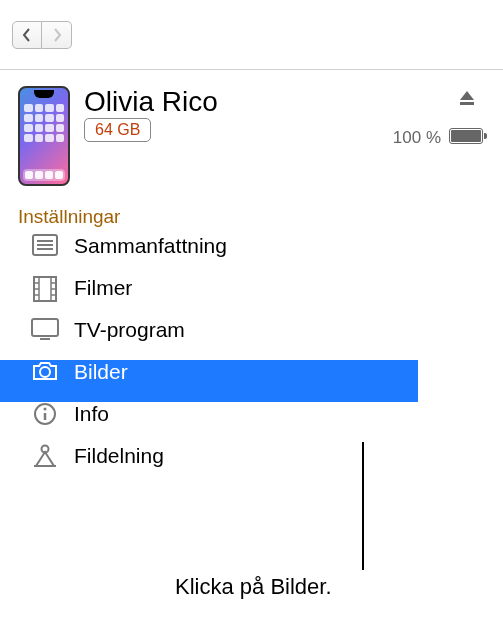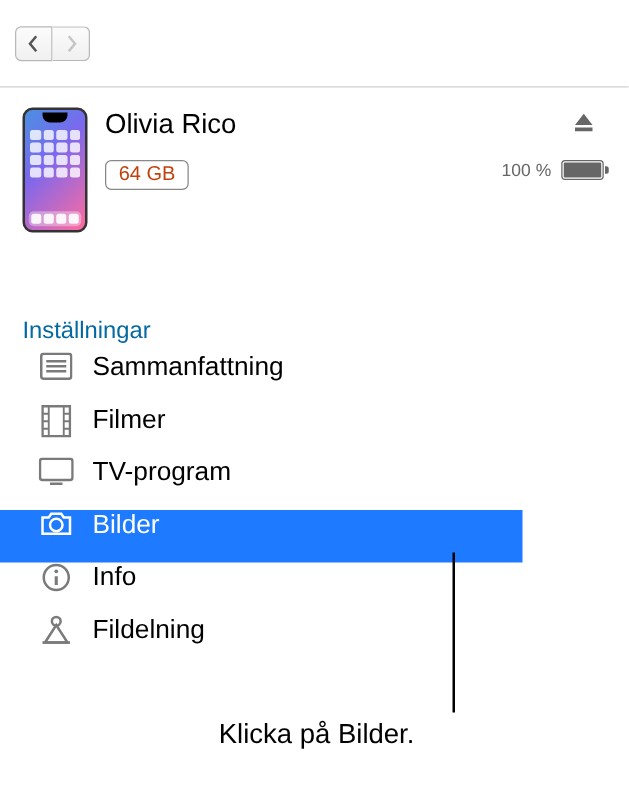--- a/index.html
+++ b/index.html
@@ -77,24 +77,24 @@
       background: rgba(255,255,255,0.35);
       border-radius: 4px;
       display: flex;
       gap: 2px;
       padding: 2px;
     }
     .phone-dock span { flex: 1; background: rgba(255,255,255,0.9); border-radius: 2px; }
 
     .device-info { flex: 1; }
     .device-name {
-      font-size: 22px;
+      font-size: 28px;
       font-weight: 400;
       color: #000;
-      margin-bottom: 16px;
+      margin-bottom: 0;
     }
     .storage-badge {
       display: inline-block;
       border: 1.5px solid #888;
       border-radius: 5px;
       padding: 2px 10px;
       font-size: 16px;
       color: #c2410c;
     }
     .eject {
@@ -103,21 +103,21 @@
       right: 26px;
       cursor: pointer;
     }
     .battery-row {
       position: absolute;
       right: 20px;
       top: 58px;
       display: flex;
       align-items: flex-start;
       gap: 8px;
-      font-size: 14px;
+      font-size: 17px;
       color: #666;
     }
     .battery-icon {
       width: 34px;
       height: 16px;
       border: 1.5px solid #666;
       border-radius: 3px;
       position: relative;
     }
     .battery-icon::after {
@@ -131,23 +131,22 @@
     .battery-fill {
       position: absolute;
       top: 1px; left: 1px; bottom: 1px;
       width: 30px;
       background: #666;
       border-radius: 1px;
     }
 
     .section-header {
       font-size: 19px;
-      color: #0369a1;
+      color: #a16207;
       padding: 8px 18px 6px 18px;
-      margin-top: 48px;
     }
     .settings-list { width: 370px; }
     .full-width-row { width: 418px; margin-left: 0; }
     .item {
       display: flex;
       align-items: flex-start;
       height: 42px;
       padding: 0 0 0 30px;
       gap: 14px;
       cursor: pointer;

